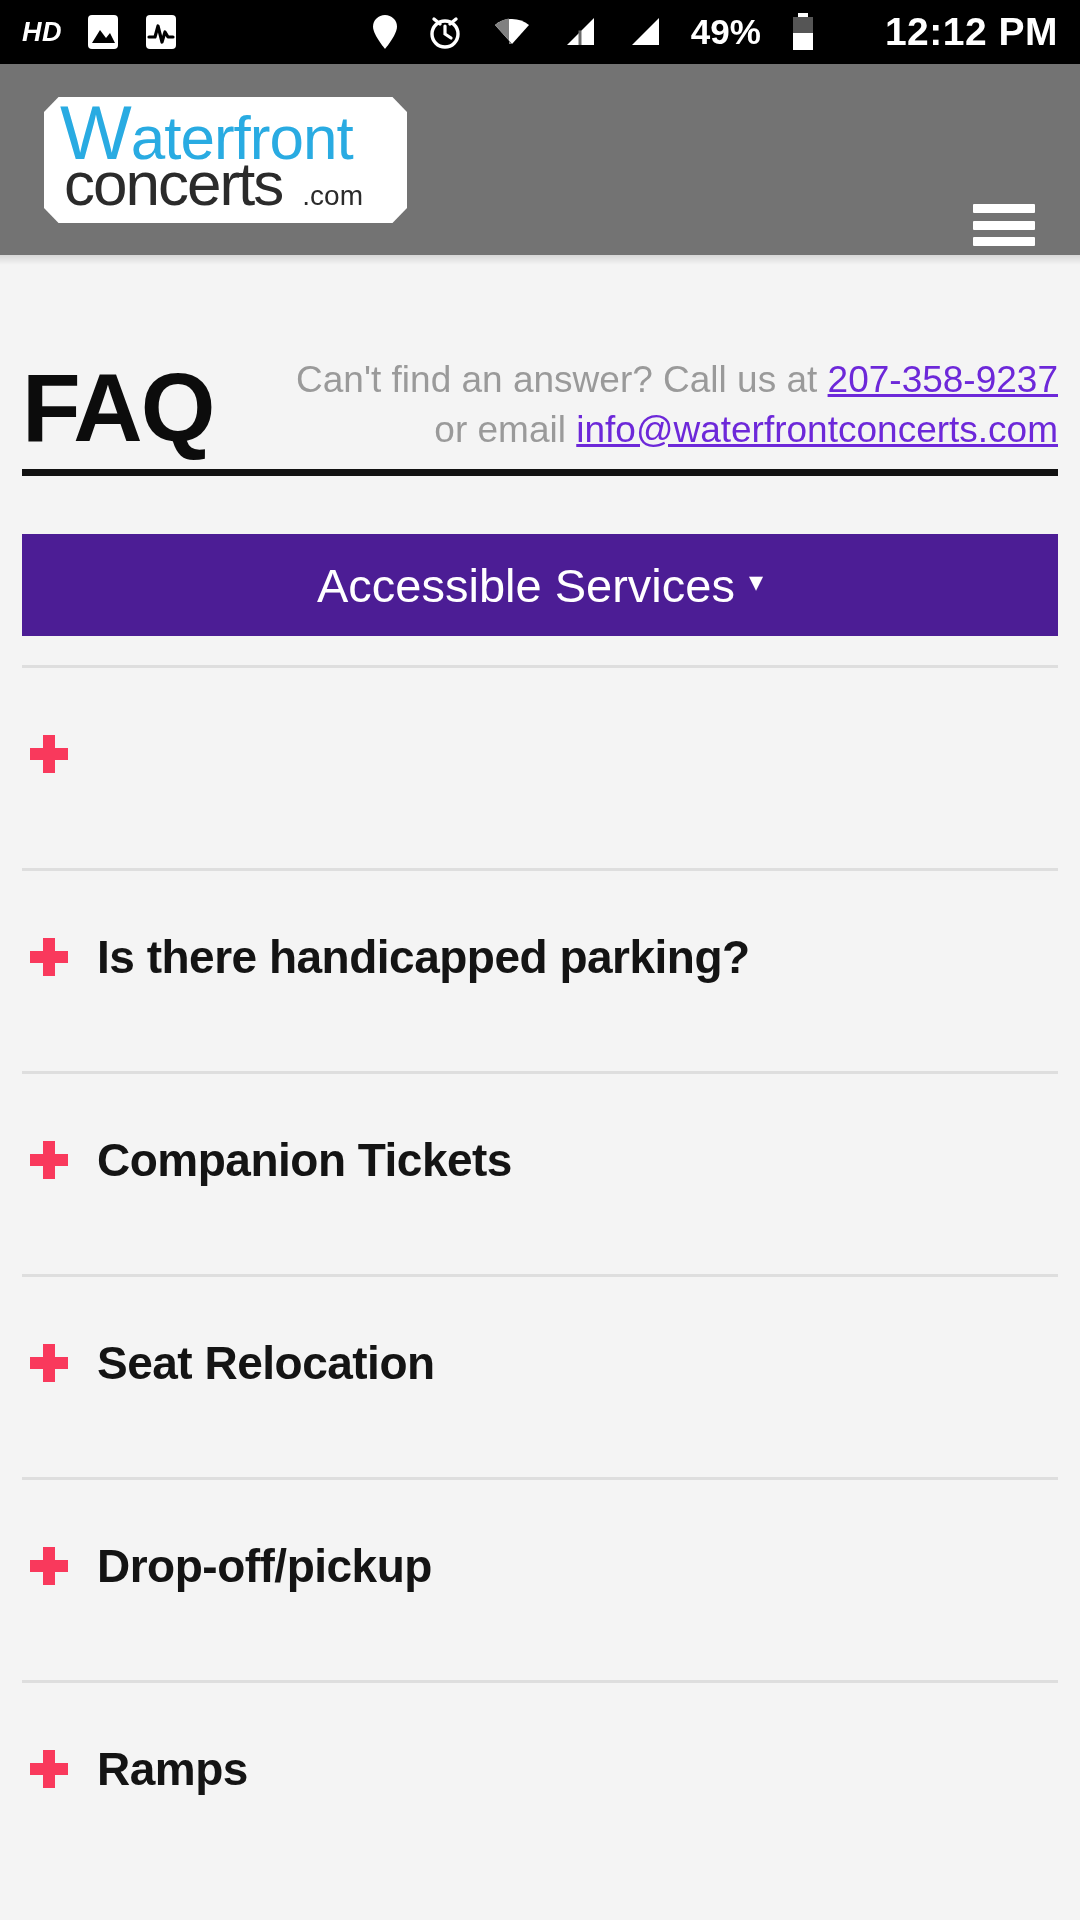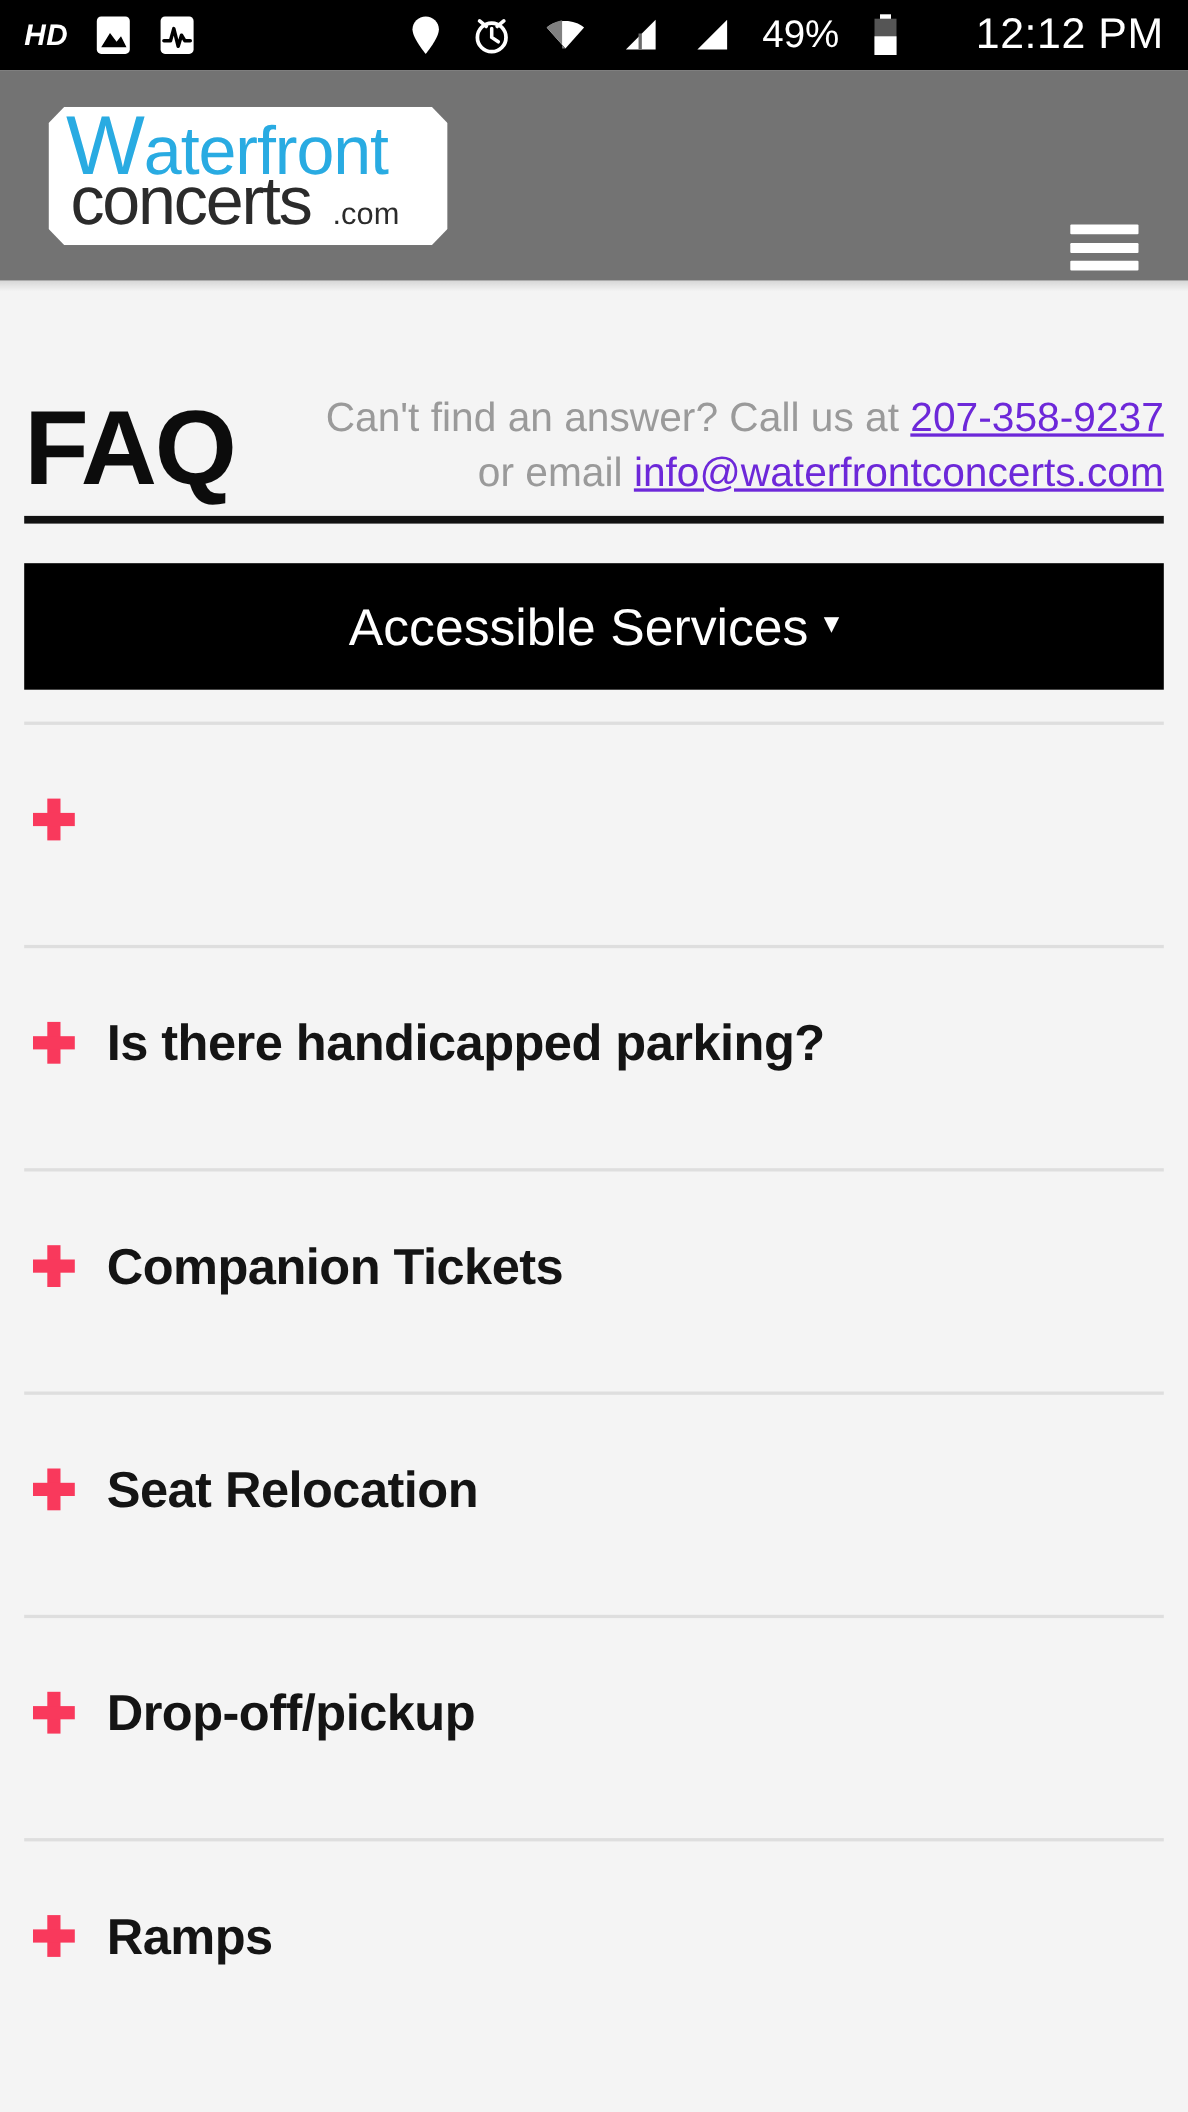--- a/index.html
+++ b/index.html
@@ -11,21 +11,21 @@
   }
 
   
   .statusbar{
     position:relative;
     height:64px; width:1080px;
     background:#000; color:#fff;
     display:flex; align-items:center;
   }
   .sb-left{ display:flex; align-items:center; gap:24px; padding-left:22px; }
-  .sb-right{ display:flex; align-items:center; gap:29px; margin-left:auto; padding-right:22px; }
+  .sb-right{ display:flex; align-items:center; gap:29px; margin-left:auto; padding-right:22px;font-weight:bold; }
   .hd-badge{ font-style:italic; font-weight:bold; font-size:27px; letter-spacing:.5px; }
   .sb-icon{ display:inline-flex; align-items:center; justify-content:center; }
   .sb-time{ font-size:39px; letter-spacing:0.5px;margin-left:40px; }
   .sb-batt{ font-size:35px; }
 
   
   .siteheader{
     position:relative;
     height:191px; width:1080px;
     background:#737373;
@@ -116,23 +116,23 @@
     text-decoration:underline;
   }
   .faq-rule{
     margin:0 22px;
     height:7px;
     background:#111;
   }
 
   
   .cat-bar{
-    margin:36px 22px 0 22px;
-    height:115px;
-    background:#000000;
+    margin:58px 22px 0 22px;
+    height:102px;
+    background:#4c1d95;
     display:flex; align-items:center; justify-content:center;
     cursor:pointer;
   }
   .cat-bar-label{
     color:#ffffff;
     font-size:47px;
     letter-spacing:0px;
   }
   .cat-caret{
     color:#ffffff;

